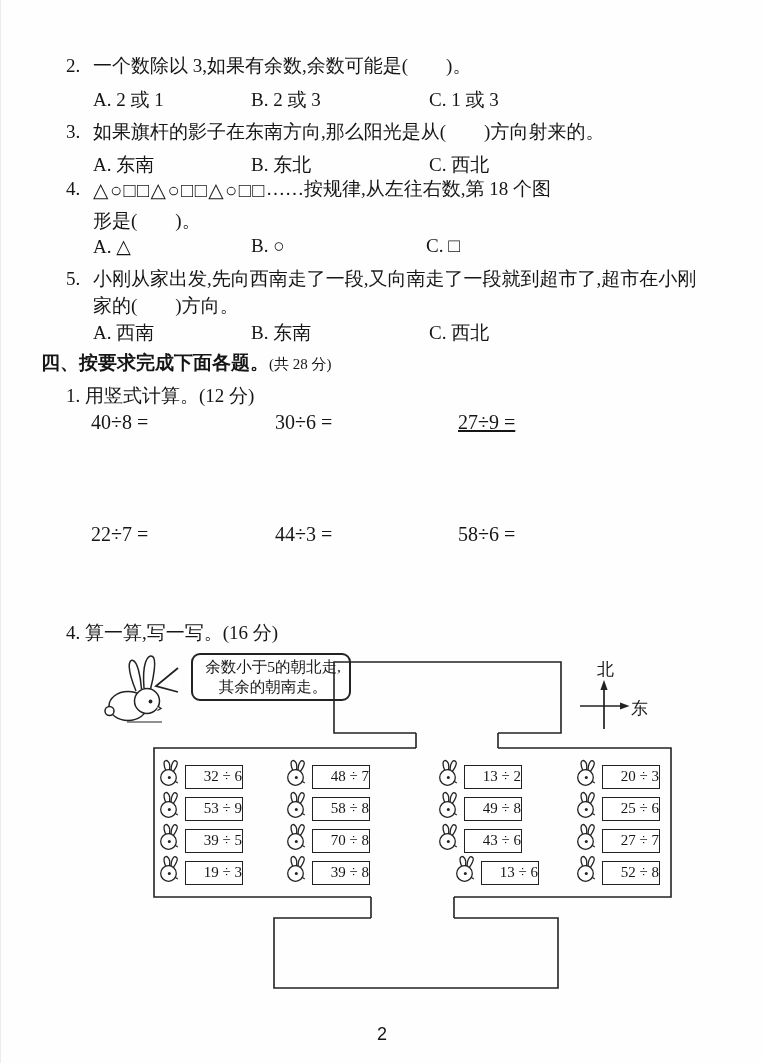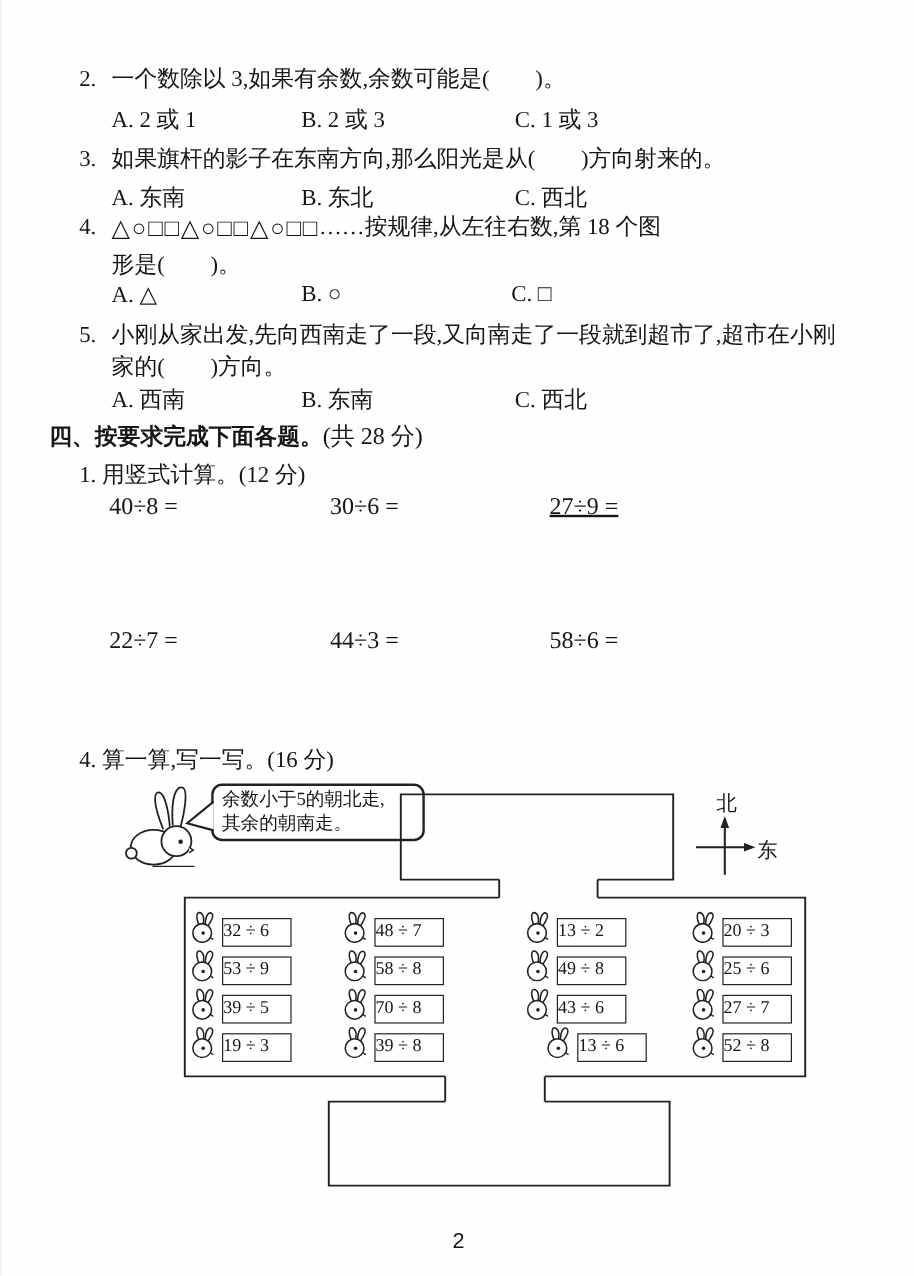--- a/index.html
+++ b/index.html
@@ -8,29 +8,29 @@
     background:#fefefe;overflow:hidden;color:#161616;
     font-family:"Liberation Serif","DejaVu Serif",serif;
     border-left:1px solid #ececec;border-right:1px solid #ececec;
   }
   .abs{position:absolute;white-space:pre;}
   .qline{font-size:19px;}
   .qnum{display:inline-block;width:27px;}
   .opt{position:absolute;font-size:19px;white-space:pre;}
   .shape-seq{font-size:20px;letter-spacing:1.5px;vertical-align:-2px;}
   .sec-title{font-size:19px;font-weight:700;}
-  .sec-points{font-size:20px;font-weight:400;}
+  .sec-points{font-size:15px;font-weight:400;}
   .calc{position:absolute;font-size:20px;white-space:pre;}
   .bubble{
-    position:absolute;left:175px;top:653px;width:146px;height:40px;
+    position:absolute;left:190px;top:653px;width:146px;height:40px;
     border:2px solid #222;border-radius:9px;background:#fff;
-    padding:2px 21px 2px 7px;font-size:15.5px;line-height:20px;white-space:pre;
+    padding:2px 3px 2px 7px;font-size:15.5px;line-height:20px;white-space:pre;text-align:center;
   }
   .card{position:absolute;width:56px;height:22px;border:1.5px solid #222;
-    background:#fff;text-align:left;font-size:15px;line-height:21px;white-space:pre;}
+    background:#fff;text-align:right;font-size:15px;line-height:21px;white-space:pre;}
   .card svg{position:absolute;left:-29px;top:-8px;}
   .compass-label{position:absolute;font-size:17px;}
   .pagenum{position:absolute;left:0;top:1024px;width:100%;text-align:center;
     font-family:"Liberation Sans","DejaVu Sans",sans-serif;font-size:18px;}
   svg.overlay{position:absolute;left:0;top:0;pointer-events:none;}
 </style>
 </head>
 <body>
 
 <div class="page">

